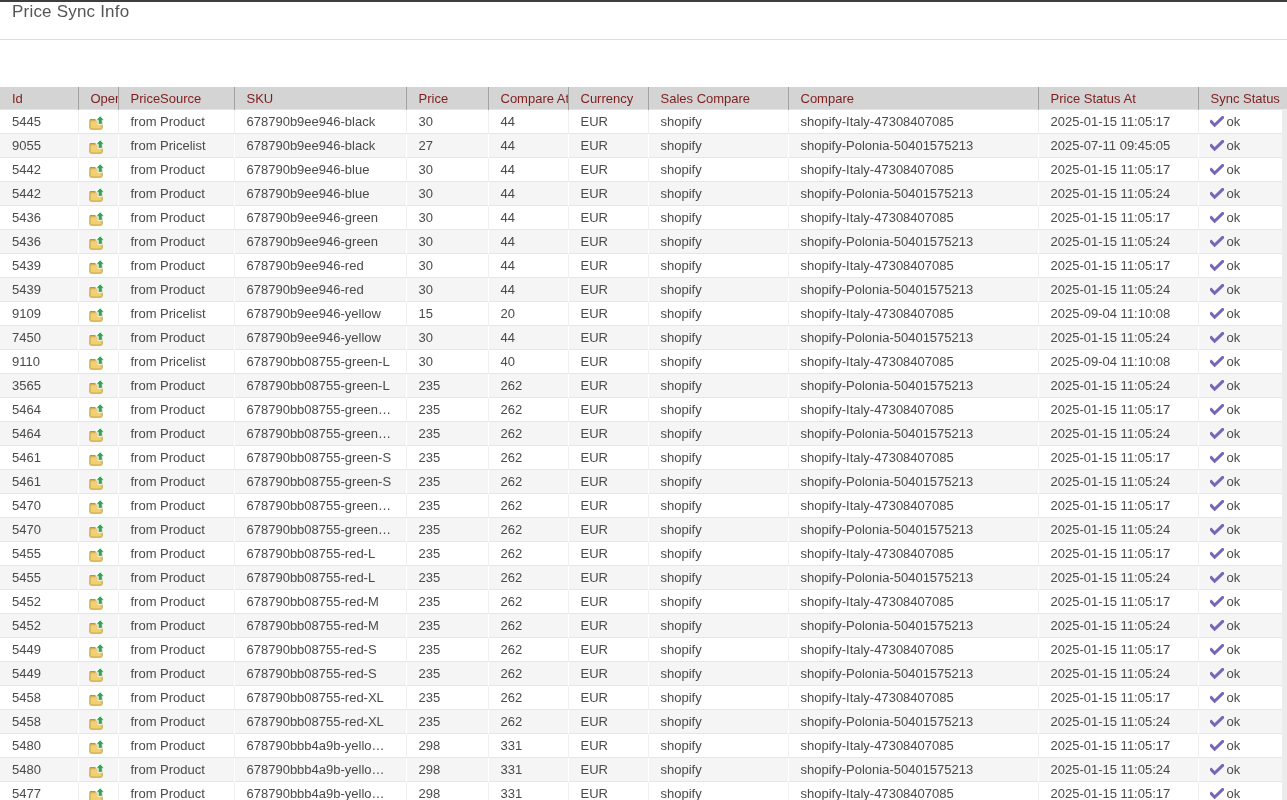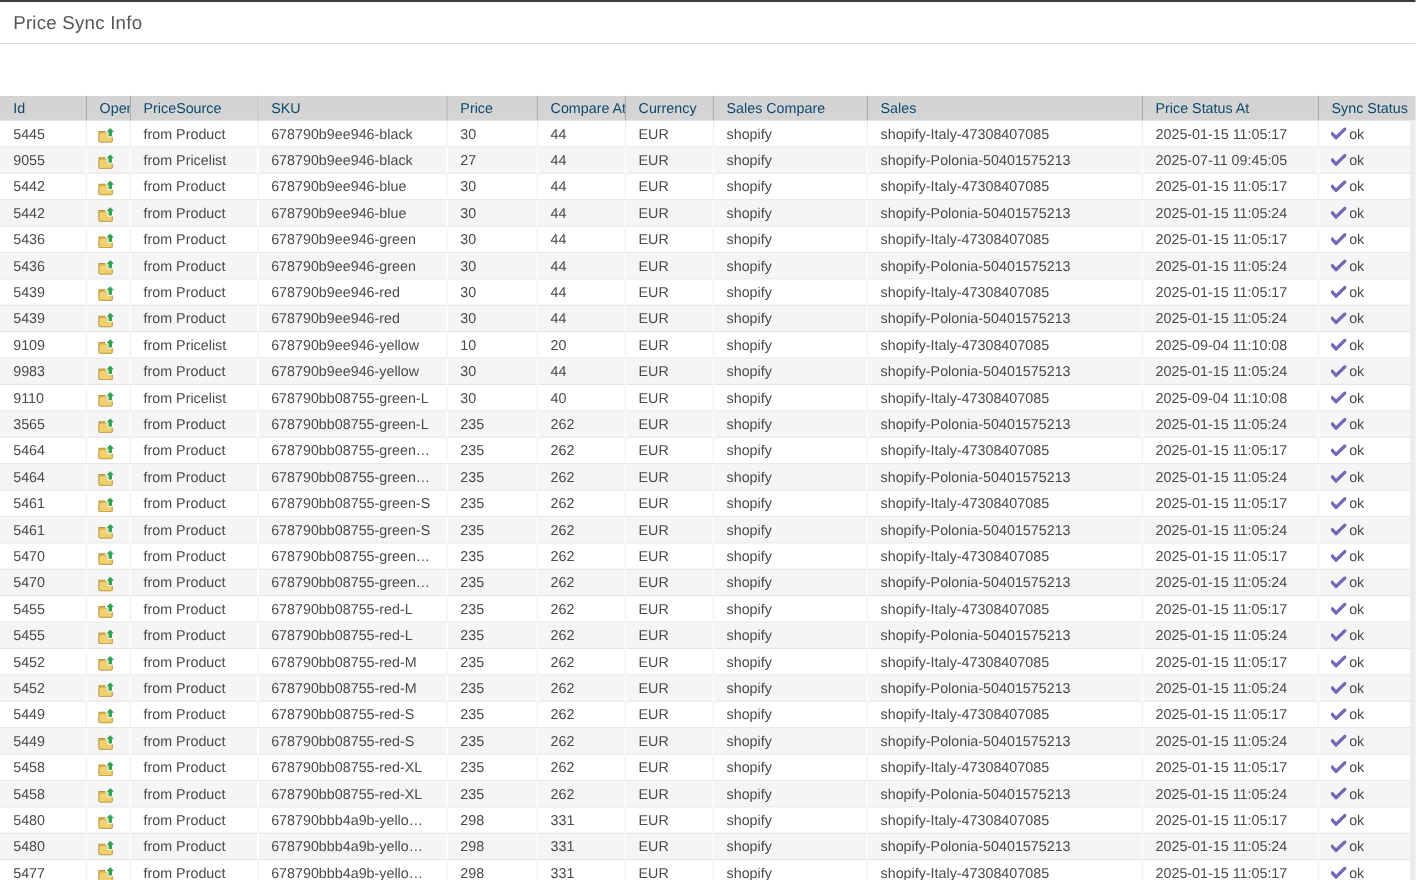--- a/index.html
+++ b/index.html
@@ -4,33 +4,33 @@
 <style>
   html,body{margin:0;padding:0;}
   body{
     width:1287px;height:800px;overflow:hidden;position:relative;
     background:#fff;
     font-family:"Liberation Sans","DejaVu Sans",sans-serif;
     -webkit-font-smoothing:antialiased;
   }
   .top-strip{height:2px;background:#3e3e3e;}
   .title-bar{
-    height:37px;display:flex;align-items:center;
+    height:37px;display:flex;
     padding:0 12px;border-bottom:1px solid #dcdcdc;background:#fff;
   }
   .title-bar h1{
     margin:0;font-size:17px;font-weight:400;color:#555;letter-spacing:.2px;
   }
   .gap{height:47px;background:#fff;}
   table.grid{
     width:1287px;border-collapse:collapse;table-layout:fixed;
     font-size:13px;color:#4a4a4a;
   }
   .grid thead th{
-    background:#d4d4d4;color:#0c4a6e;font-weight:400;text-align:left;
+    background:#d4d4d4;color:#7f1d1d;font-weight:400;text-align:left;
     height:22px;padding:0 4px 0 12px;border-right:1px solid #a2a2a2;
     white-space:nowrap;overflow:hidden;font-size:13px;
   }
   .grid thead th:last-child{border-right:none;}
   .grid tbody td{
     height:23px;padding:0 4px 0 12px;border-top:1px solid #e5e5e5;
     border-right:1px solid #efefef;white-space:nowrap;overflow:hidden;
     background:#fff;
   }
   .grid tbody td:last-child{border-right:none;padding-left:11px;}
@@ -71,21 +71,21 @@
   <thead>
     <tr>
         <th>Id</th>
         <th>Open</th>
         <th>PriceSource</th>
         <th>SKU</th>
         <th>Price</th>
         <th>Compare At</th>
         <th>Currency</th>
         <th>Sales Compare</th>
-        <th>Sales</th>
+        <th>Compare</th>
         <th>Price Status At</th>
         <th>Sync Status</th>
       </tr>
   </thead>
   <tbody>
       <tr>
         <td>5445</td>
         <td class="cell-icon"><span class="folder-icon"><svg viewBox="0 0 17 15" width="17" height="15">
               <path d="M1 4.5 h5.2 l1 1.2 H13 v7.3 a1 1 0 0 1 -1 1 H2 a1 1 0 0 1 -1 -1 Z" fill="#e8c158" stroke="#b7943e" stroke-width="1"></path>
               <path d="M1 6.8 L3 5.6 h10 V13 a1 1 0 0 1 -1 1 H2 a1 1 0 0 1 -1 -1 Z" fill="#f0d070" stroke="#c7a24a" stroke-width="0.8"></path>
@@ -238,32 +238,32 @@
       </tr>
       <tr>
         <td>9109</td>
         <td class="cell-icon"><span class="folder-icon"><svg viewBox="0 0 17 15" width="17" height="15">
               <path d="M1 4.5 h5.2 l1 1.2 H13 v7.3 a1 1 0 0 1 -1 1 H2 a1 1 0 0 1 -1 -1 Z" fill="#e8c158" stroke="#b7943e" stroke-width="1"></path>
               <path d="M1 6.8 L3 5.6 h10 V13 a1 1 0 0 1 -1 1 H2 a1 1 0 0 1 -1 -1 Z" fill="#f0d070" stroke="#c7a24a" stroke-width="0.8"></path>
               <path d="M11.2 0.8 L15.4 5.2 H13.3 V9.4 H9.2 V5.2 H7 Z" fill="#35a254" stroke="#ffffff" stroke-width="0.9"></path>
             </svg></span></td>
         <td>from Pricelist</td>
         <td>678790b9ee946-yellow</td>
-        <td>10</td>
+        <td>15</td>
         <td>20</td>
         <td>EUR</td>
         <td>shopify</td>
         <td>shopify-Italy-47308407085</td>
         <td>2025-09-04 11:10:08</td>
         <td class="sync-cell"><span class="check-icon"><svg viewBox="0 0 14 11" width="14" height="11">
               <path d="M1.2 5.6 L4.6 9.2 L12.6 1.4" fill="none" stroke="#7765b5" stroke-width="3" stroke-linecap="square"></path>
             </svg></span><span>ok</span></td>
       </tr>
       <tr>
-        <td>9983</td>
+        <td>7450</td>
         <td class="cell-icon"><span class="folder-icon"><svg viewBox="0 0 17 15" width="17" height="15">
               <path d="M1 4.5 h5.2 l1 1.2 H13 v7.3 a1 1 0 0 1 -1 1 H2 a1 1 0 0 1 -1 -1 Z" fill="#e8c158" stroke="#b7943e" stroke-width="1"></path>
               <path d="M1 6.8 L3 5.6 h10 V13 a1 1 0 0 1 -1 1 H2 a1 1 0 0 1 -1 -1 Z" fill="#f0d070" stroke="#c7a24a" stroke-width="0.8"></path>
               <path d="M11.2 0.8 L15.4 5.2 H13.3 V9.4 H9.2 V5.2 H7 Z" fill="#35a254" stroke="#ffffff" stroke-width="0.9"></path>
             </svg></span></td>
         <td>from Product</td>
         <td>678790b9ee946-yellow</td>
         <td>30</td>
         <td>44</td>
         <td>EUR</td>

